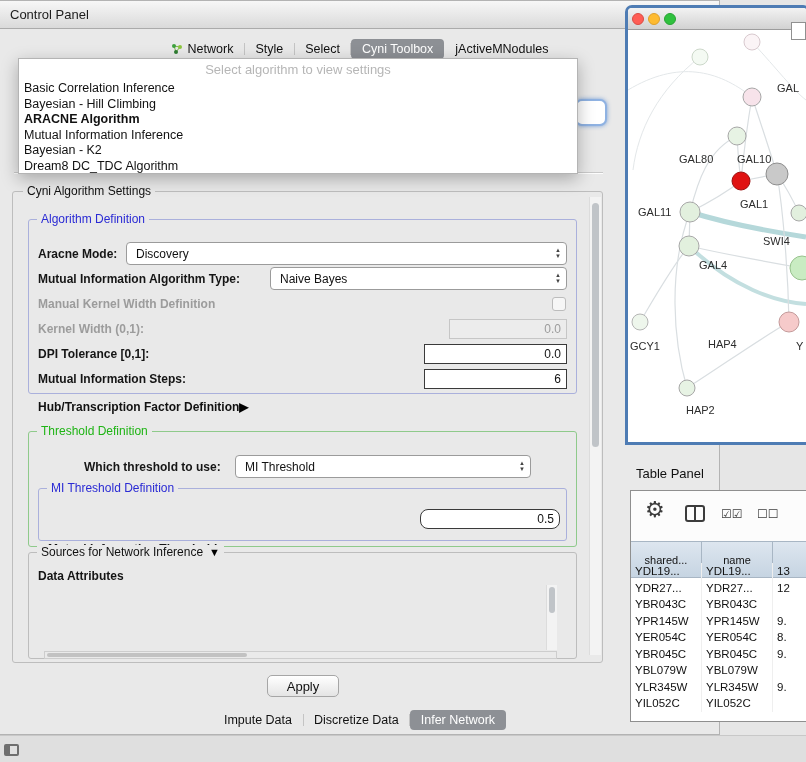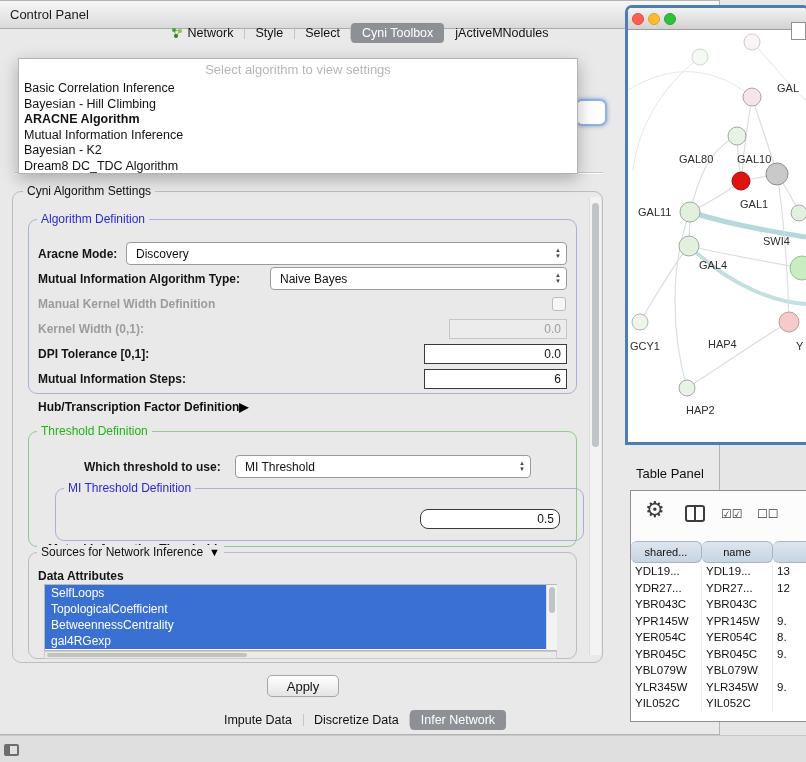--- a/index.html
+++ b/index.html
@@ -12,21 +12,21 @@
   .win-controls { margin-left:auto; display:flex; gap:9px; align-items:center; font-size:12px; color:#222; }
   .win-controls span { cursor:default; }
 
   .tabbar { position:absolute; left:0; right:0; display:flex; justify-content:center; align-items:center; font-size:12.5px; }
   .tab { position:relative; padding:3px 11px; border-radius:4px; display:flex; align-items:center; gap:5px; color:#111; white-space:nowrap; }
   .tab + .tab::before { content:""; position:absolute; left:-0.5px; top:4px; bottom:4px; width:1px; background:#c4c4c4; }
   .tab.selected { background:#8d9095; color:#fff; }
   .tab.selected + .tab::before { display:none; }
   .tab-ic { display:inline-flex; }
 
-  .group { position:absolute; border:1px solid #bdbdbd; border-radius:9px; }
+  .group { position:absolute; border:1px solid #bdbdbd; border-radius:3px; }
   .legend { position:absolute; top:-8px; font-size:12px; background:#e9e9e9; padding:0 4px; white-space:nowrap; display:flex; align-items:center; gap:6px; }
   .legend.blue { color:#2a2ad4; border-color:#2a2ad4; }
   .legend.green { color:#1eb414; }
   .g-blue { border-color:#aab0dc; }
   .g-green { border-color:#8fca8b; }
 
   .lbl { position:absolute; font-size:12px; font-weight:bold; color:#151515; white-space:nowrap; }
   .lbl.dis { color:#9c9c9c; }
 
   .combo { position:absolute; background:#fff; border:1px solid #9b9b9b; border-radius:4px; font-size:12px; display:flex; align-items:center; padding:0 22px 0 9px; height:23px; color:#111; }
@@ -72,21 +72,21 @@
 
   
   .tbl-label { position:absolute; left:636px; top:466px; font-size:13px; color:#111; }
   .tbl-win { position:absolute; left:630px; top:490px; width:180px; height:232px; background:#fff; border:1px solid #8f8f8f; overflow:hidden; z-index:2; }
   .tbl-toolbar { position:absolute; left:0; top:0; right:0; height:50px; background:#fcfcfc; }
   .gear { position:absolute; left:14px; top:8px; font-size:22px; color:#3c3c3c; line-height:1; }
   .colicon { position:absolute; left:54px; top:14px; width:20px; height:17px; border:2px solid #3c3c3c; border-radius:3px; }
   .colicon::before { content:""; position:absolute; left:7px; top:0; bottom:0; width:2px; background:#3c3c3c; }
   .checkpair { position:absolute; top:17px; font-size:12px; color:#3c3c3c; line-height:1; }
   .tbl-header { position:absolute; left:0; top:50px; right:0; height:22px; display:flex; }
-  .th { height:22px; background:linear-gradient(#dde6ef,#c6d4e2); border-right:1px solid #a8b6c4; border-top:1px solid #a8b6c4; border-bottom:1px solid #a8b6c4; font-size:11px; display:flex; align-items:center; justify-content:center; flex:none; overflow:hidden;border-radius:6px; }
+  .th { height:37px; background:linear-gradient(#dde6ef,#c6d4e2); border-right:1px solid #a8b6c4; border-top:1px solid #a8b6c4; border-bottom:1px solid #a8b6c4; font-size:11px; display:flex; align-items:center; justify-content:center; flex:none; overflow:hidden; }
   .tbl-body { position:absolute; left:0; top:72px; right:0; bottom:0; }
   .tr { display:flex; height:16.5px; }
   .td { font-size:11.5px; line-height:16.5px; padding-left:4px; flex:none; white-space:nowrap; overflow:hidden; border-right:1px solid #efefef; }
 
   
   .bottom-strip { position:absolute; left:0; top:735px; width:806px; height:27px; background:#dfdfdf; border-top:1px solid #c8c8c8; }
   .corner-icon { position:absolute; left:4px; top:744px; width:15px; height:12px; border:2px solid #6e6e6e; border-radius:2px; background:#e0e0e0; }
   .corner-icon::before { content:""; position:absolute; left:0; top:0; bottom:0; width:4px; background:#6e6e6e; }
 </style>
 </head>
@@ -95,21 +95,21 @@
 <div class="cp">
 
   <div class="cp-title">
     <span>Control Panel</span>
     <span class="win-controls">
       <span>❐</span>
       <span style="font-weight:bold;">✕</span>
     </span>
   </div>
 
-  <div class="tabbar" style="top:20px;height:24px;">
+  <div class="tabbar" style="top:36px;height:24px;">
       <span class="tab">
         <span class="tab-ic">
           <svg width="12" height="12" viewBox="0 0 12 12">
             <path d="M3 3 L9 4 L5 9 Z" fill="none" stroke="#7ab648" stroke-width="1"></path>
             <circle cx="3" cy="3" r="2" fill="#3fa13f"></circle>
             <circle cx="9" cy="4" r="2" fill="#8dc63f"></circle>
             <circle cx="5" cy="9" r="2" fill="#2f7d32"></circle>
           </svg>
         </span>
         <span>Network</span>
@@ -180,42 +180,36 @@
   <div class="group g-green" style="left:28px;top:430px;width:549px;height:116px;">
     <span class="legend green" style="left:8px;">Threshold Definition</span>
   </div>
 
   <span class="lbl" style="left:84px;top:459px;">Which threshold to use:</span>
   <div class="combo" style="left:235px;top:454px;width:296px;">
     <span>MI Threshold</span>
     <span class="combo-arrows"></span>
   </div>
 
-  <div class="group g-blue" style="left:38px;top:487px;width:529px;height:53px;margin-left:17px;">
+  <div class="group g-blue" style="left:38px;top:487px;width:529px;height:53px;">
     <span class="legend blue" style="left:8px;">MI Threshold Definition</span>
   </div>
   <span class="lbl" style="left:48px;top:541px;">Mutual Information Threshold:</span>
   <div class="field" style="left:420px;top:508px;width:140px;border-radius:8px;">
     <span>0.5</span>
   </div>
 
   <div class="group" style="left:28px;top:551px;width:549px;height:107px;">
     <span class="legend" style="left:8px;">
       <span>Sources for Network Inference</span>
       <span class="tri" style="font-size:11px;">▼</span>
     </span>
   </div>
   <span class="lbl" style="left:38px;top:568px;">Data Attributes</span>
 
-  <div class="attr-list">
-      <div class="attr-item selected">SelfLoops</div>
-      <div class="attr-item selected">TopologicalCoefficient</div>
-      <div class="attr-item selected">BetweennessCentrality</div>
-      <div class="attr-item selected">gal4RGexp</div>
-    </div>
   <div class="vsb" style="left:546px;top:584px;width:11px;height:65px;">
     <div class="thumb" style="top:2px;height:26px;"></div>
   </div>
   <div class="hsb" style="left:44px;top:650px;width:513px;height:8px;">
     <div class="thumb" style="left:2px;width:200px;"></div>
   </div>
 
   <div class="btn" style="left:267px;top:674px;width:72px;height:22px;">Apply</div>
 
   <div class="tabbar" style="top:707px;height:24px;">

